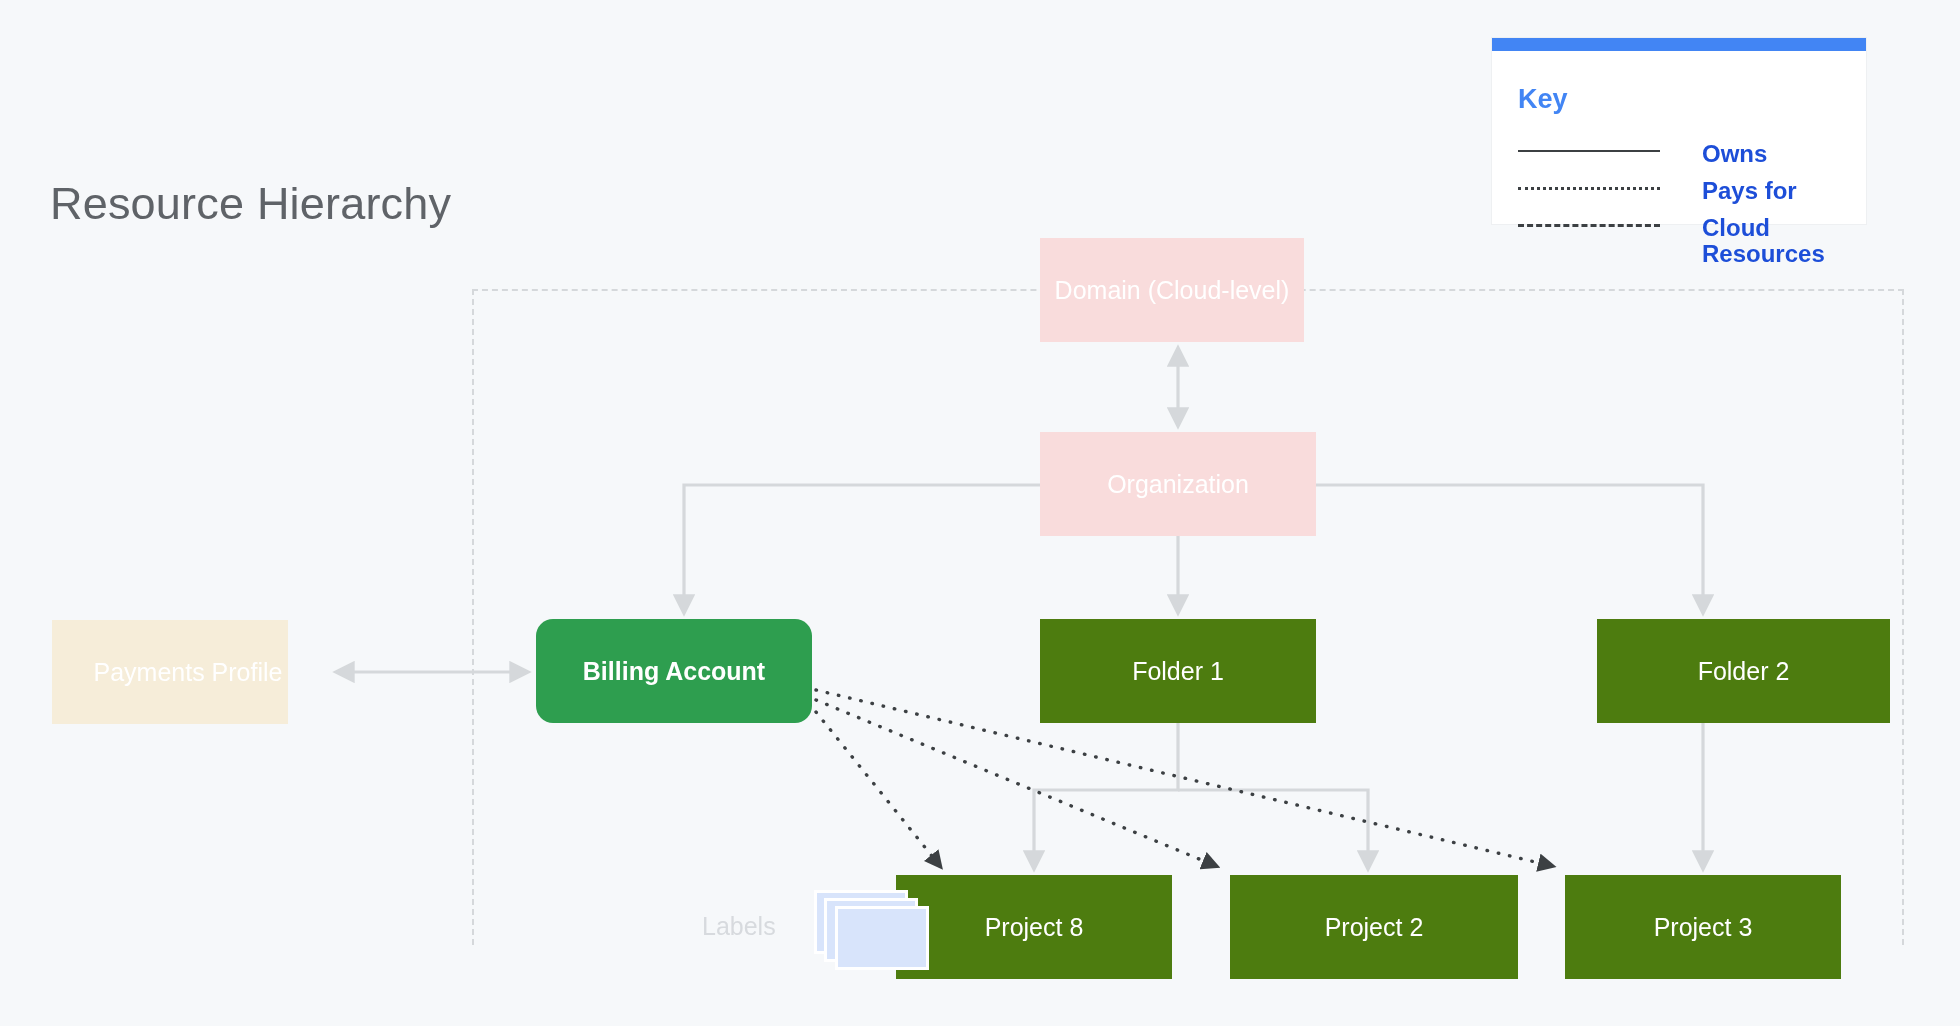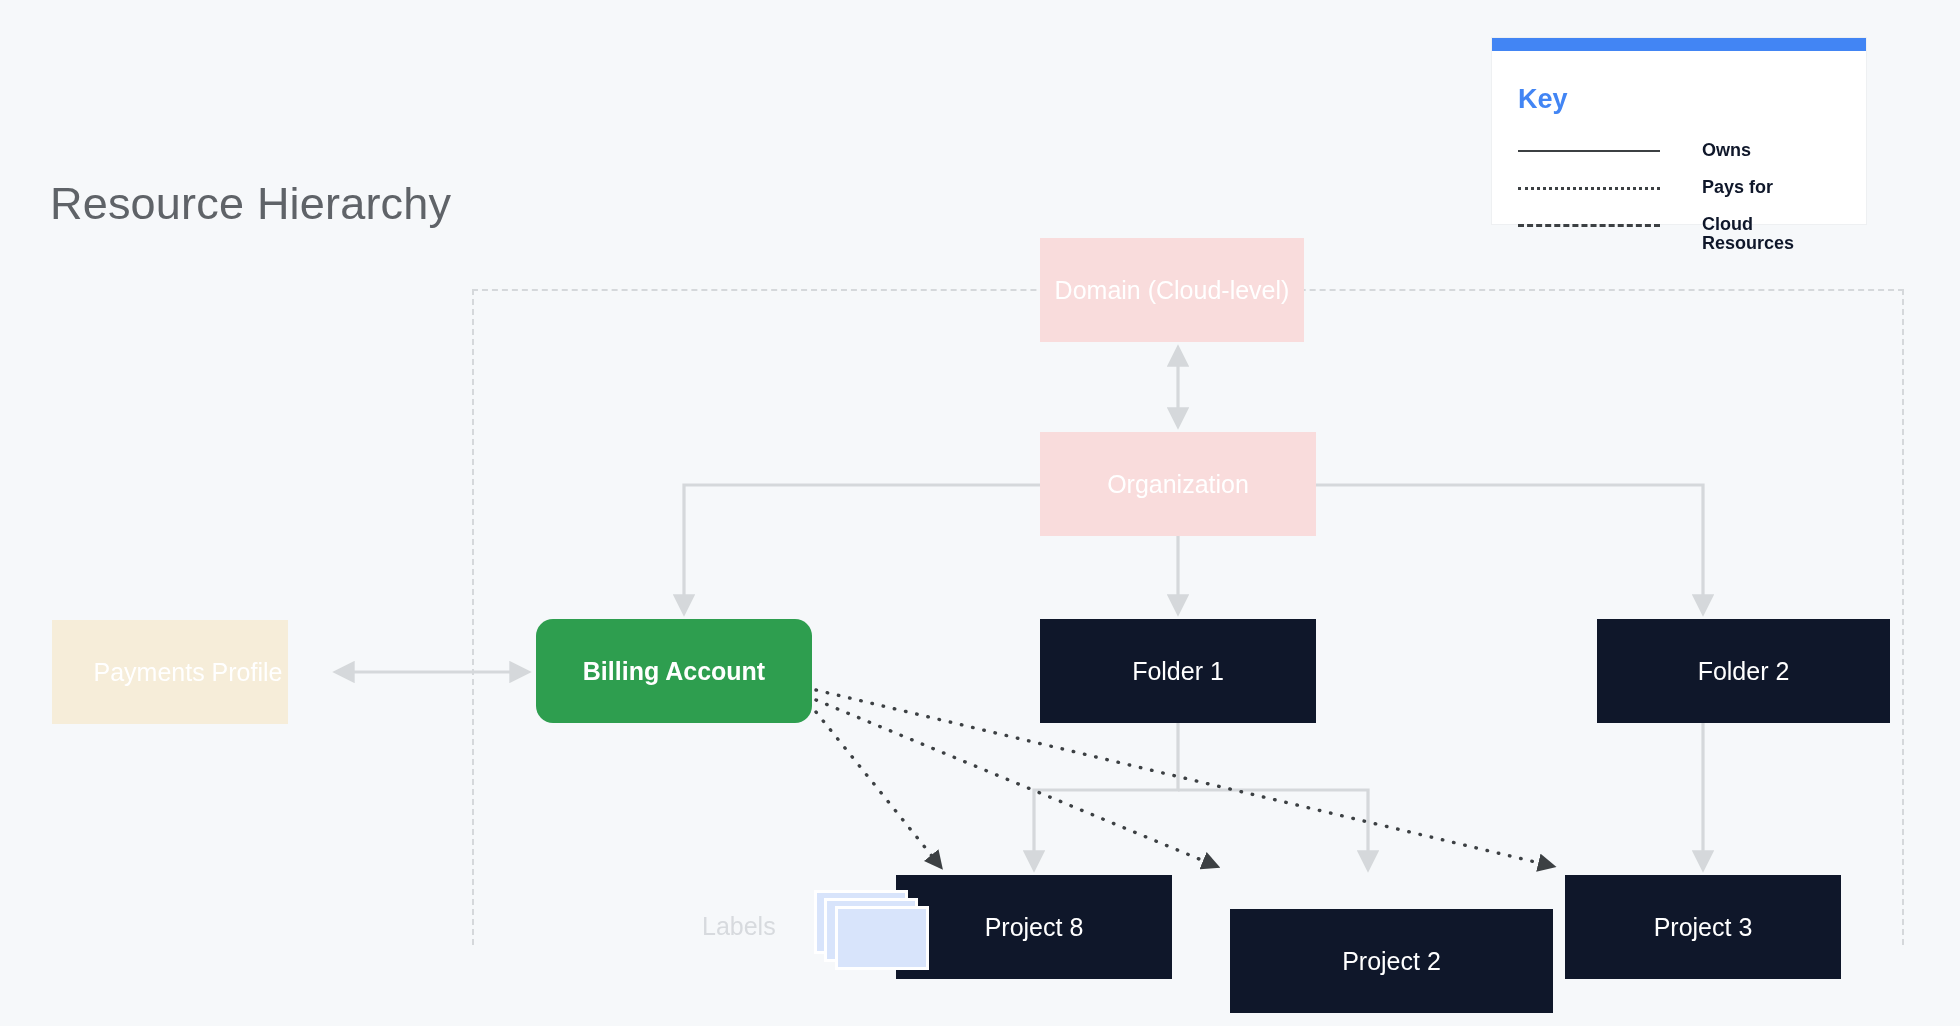--- a/index.html
+++ b/index.html
@@ -77,23 +77,23 @@
     position: absolute;
     left: 0;
     top: 9px;
     width: 142px;
     height: 0;
   }
   .ln.solid  { border-top: 2.5px solid #3c4043; }
   .ln.dotted { border-top: 3px dotted #3c4043; }
   .ln.dashed { border-top: 3px dashed #3c4043; }
   .key-label {
-    font-size: 18px;
+    font-size: 24px;
     font-weight: 700;
-    color: #0f172a;
+    color: #1d4ed8;
     line-height: 1.08;
     padding-left: 42px;
   }
 
   
   .org-boundary {
     position: absolute;
     left: 472px;
     top: 289px;
     width: 1432px;
@@ -112,33 +112,33 @@
     align-items: center;
     justify-content: center;
     text-align: center;
     font-size: 25px;
     font-weight: 400;
     color: #ffffff;
     box-sizing: border-box;
     line-height: 1.2;
   }
   .node.pink  { background: #f9dcdc; }
-  .node.blue  { background: #0f172a; }
+  .node.blue  { background: #4d7c0f; }
   .node.cream { background: #f6edd9; }
   .node.green { background: #2e9e4f; font-weight: 700; }
 
   
   #node-domain  { left: 1040px; top: 238px;  width: 264px; height: 104px; }
   #node-org     { left: 1040px; top: 432px;  width: 276px; height: 104px; }
   #node-billing { left: 536px;  top: 619px;  width: 276px; height: 104px; border-radius: 17px; }
   #node-folder1 { left: 1040px; top: 619px;  width: 276px; height: 104px; }
   #node-folder2 { left: 1565px; top: 619px;  width: 293px; height: 104px; margin-left: 32px; }
   #node-payments{ left: 52px;   top: 620px;  width: 236px; height: 104px; padding-left: 36px; }
   #node-proj1   { left: 896px;  top: 875px;  width: 276px; height: 104px; }
-  #node-proj2   { left: 1230px; top: 875px;  width: 323px; height: 104px; margin-top: 34px; }
+  #node-proj2   { left: 1230px; top: 875px;  width: 288px; height: 104px; }
   #node-proj3   { left: 1565px; top: 875px;  width: 276px; height: 104px; }
 
   
   .labels-text {
     position: absolute;
     left: 702px;
     top: 912px;
     font-size: 25px;
     color: #d7dade;
     white-space: nowrap;

